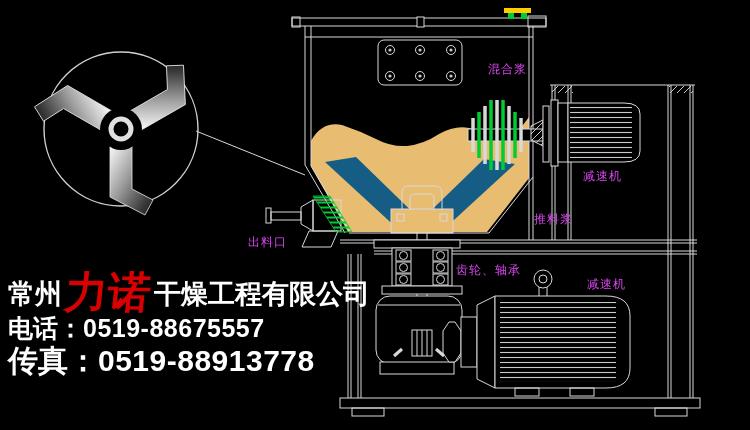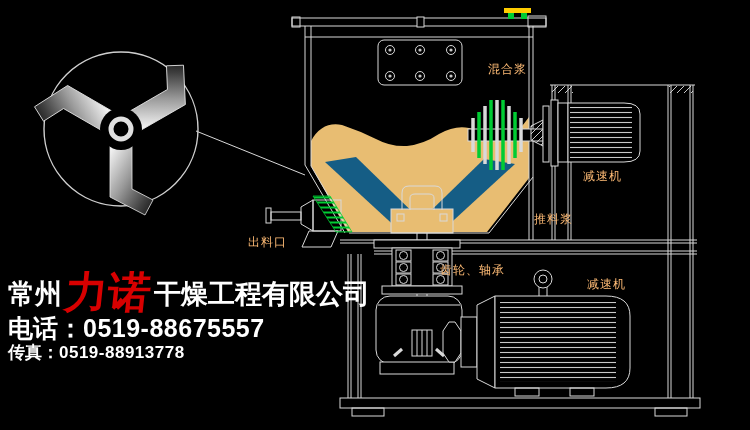--- a/index.html
+++ b/index.html
@@ -2,30 +2,30 @@
 <html><head>
 <meta charset="utf-8">
 <style>
   html,body{margin:0;padding:0;}
   body{
     width:750px;height:430px;background:#000;position:relative;overflow:hidden;
     font-family:"Liberation Sans","DejaVu Sans",sans-serif;
   }
   svg{position:absolute;left:0;top:0;}
   .lbl{
-    position:absolute;color:#fdba74;font-size:12px;letter-spacing:1px;
+    position:absolute;color:#d946ef;font-size:12px;letter-spacing:1px;
     white-space:nowrap;font-family:"Liberation Sans","DejaVu Sans",sans-serif;
   }
   .company-line{
     position:absolute;left:8px;color:#ffffff;font-weight:bold;white-space:nowrap;
     font-family:"Liberation Sans","DejaVu Sans",sans-serif;
   }
   .line1{top:272px;font-size:27px;}
   .line2{top:312px;font-size:25px;text-align:right;}
-  .line3{top:341px;font-size:17px;}
+  .line3{top:341px;font-size:30px;}
   .brand{
     color:#d80000;font-size:43px;font-weight:bold;display:inline-block;
     transform:translateY(4px) skewX(-6deg);margin:0 3px;line-height:0.75;
   }
   .num{letter-spacing:0.5px;}
 </style>
 </head>
 <body>
 
 <svg width="750" height="430" viewBox="0 0 750 430">
@@ -244,21 +244,21 @@
       </g>
     </g>
 
   </g>
 </svg>
 
 <div class="lbl" style="left:488px;top:61px">混合浆</div>
 <div class="lbl" style="left:583px;top:168px">减速机</div>
 <div class="lbl" style="left:248px;top:234px">出料口</div>
 <div class="lbl" style="left:534px;top:211px">推料浆</div>
-<div class="lbl" style="left:440px;top:262px">齿轮、轴承</div>
+<div class="lbl" style="left:456px;top:262px">齿轮、轴承</div>
 <div class="lbl" style="left:587px;top:276px">减速机</div>
 
 <div class="company-line line1">
   <span>常州</span><span class="brand">力诺</span><span>干燥工程有限公司</span>
 </div>
 <div class="company-line line2">
   <span>电话：</span><span class="num">0519-88675557</span>
 </div>
 <div class="company-line line3">
   <span>传真：</span><span class="num">0519-88913778</span>

